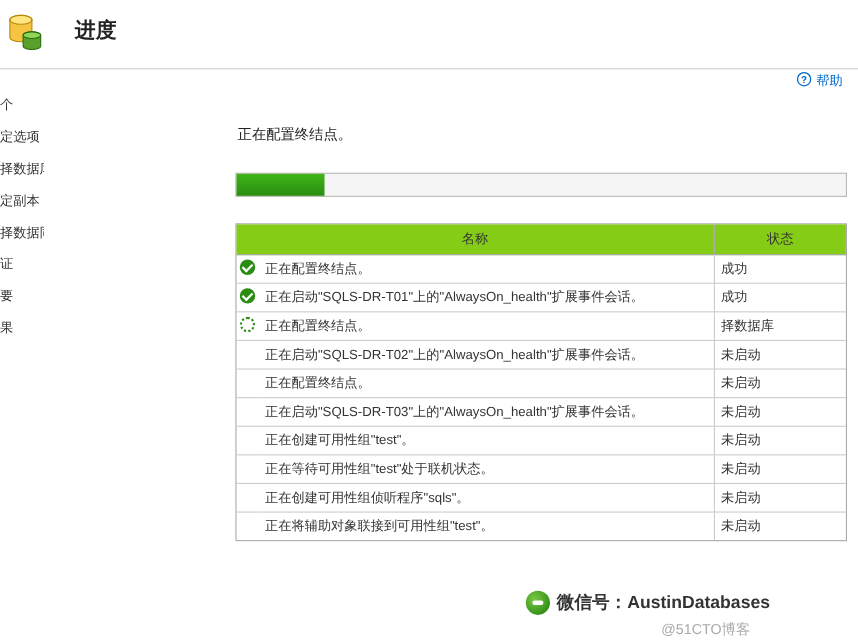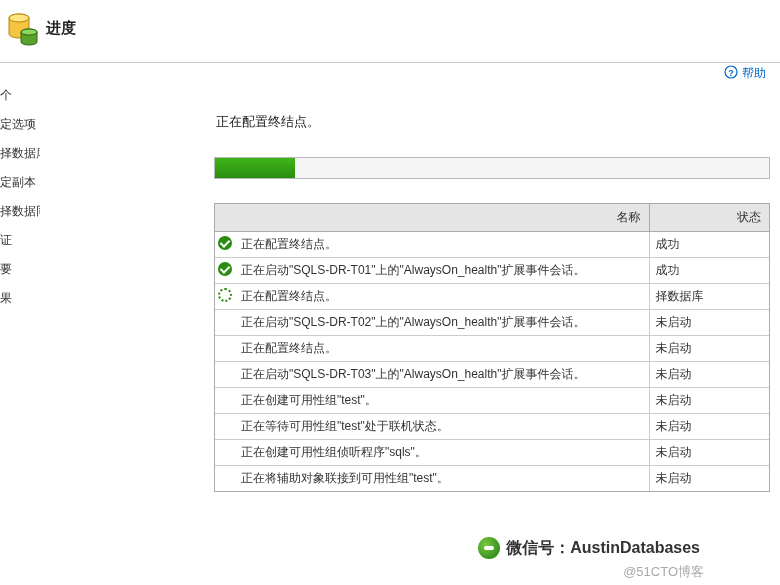--- a/index.html
+++ b/index.html
@@ -13,21 +13,21 @@
       overflow: hidden;
       position: relative;
     }
     .header {
       display: flex;
       align-items: center;
       padding: 10px 0 16px 0;
       border-bottom: 1px solid #ccc;
     }
     .header .icon-wrap { width: 46px; display:flex; justify-content:center;}
-    .header-title { font-size: 15px; font-weight: bold; color: #222; margin-left: 0; }
+    .header-title { font-size: 19px; font-weight: bold; color: #222; margin-left: 22px; }
     .layout { display: flex; height: calc(100% - 60px); }
     .sidebar {
       width: 40px;
       padding-top: 18px;
       font-size: 12px;
       color: #333;
     }
     .sidebar-item {
       padding: 6px 0;
       white-space: nowrap;
@@ -61,26 +61,26 @@
       height: 100%;
       background: linear-gradient(#3fb618, #2a8c10);
       width: 14.5%;
     }
     .table-wrap {
       margin: 0 2px 0 168px;
       border: 1px solid #aaa;
     }
     table { width: 100%; border-collapse: collapse; }
     th {
-      text-align: right;
+      text-align: center;
       font-weight: normal;
       font-size: 12px;
       padding: 5px 8px;
       border-bottom: 1px solid #aaa;
-      background: #e5e5e5;
+      background: #84cc16;
     }
     th.name-col { border-right: 1px solid #aaa; }
     td {
       padding: 4px 6px;
       border-bottom: 1px solid #ccc;
       font-size: 12px;
       vertical-align: middle;
     }
     td.icon-cell { width: 20px; text-align: center; padding: 3px 2px; }
     td.name-cell { border-right: 1px solid #ccc; }
@@ -109,21 +109,21 @@
     .wm-circle {
       width: 22px; height: 22px; border-radius: 50%;
       background: radial-gradient(circle at 35% 35%, #7ac943, #1a7a0a);
       position: relative;
     }
     .wm-circle::after{
       content:""; position:absolute; left:6px; top:9px;
       width:10px; height:4px; border-radius:2px; background:#fff;
     }
     .watermark2 {
-      position: absolute; bottom: 4px; right: 76px;
+      position: absolute; bottom: 4px; right: 98px;
       font-size: 13px; color: #aaa;
     }
   </style>
 </head>
 <body>
 
 <div class="header">
   <span class="icon-wrap">
     <svg width="32" height="36" viewBox="0 0 32 36">
       <ellipse cx="12" cy="8" rx="10" ry="4" fill="#f5c542" stroke="#b8860b"></ellipse>

